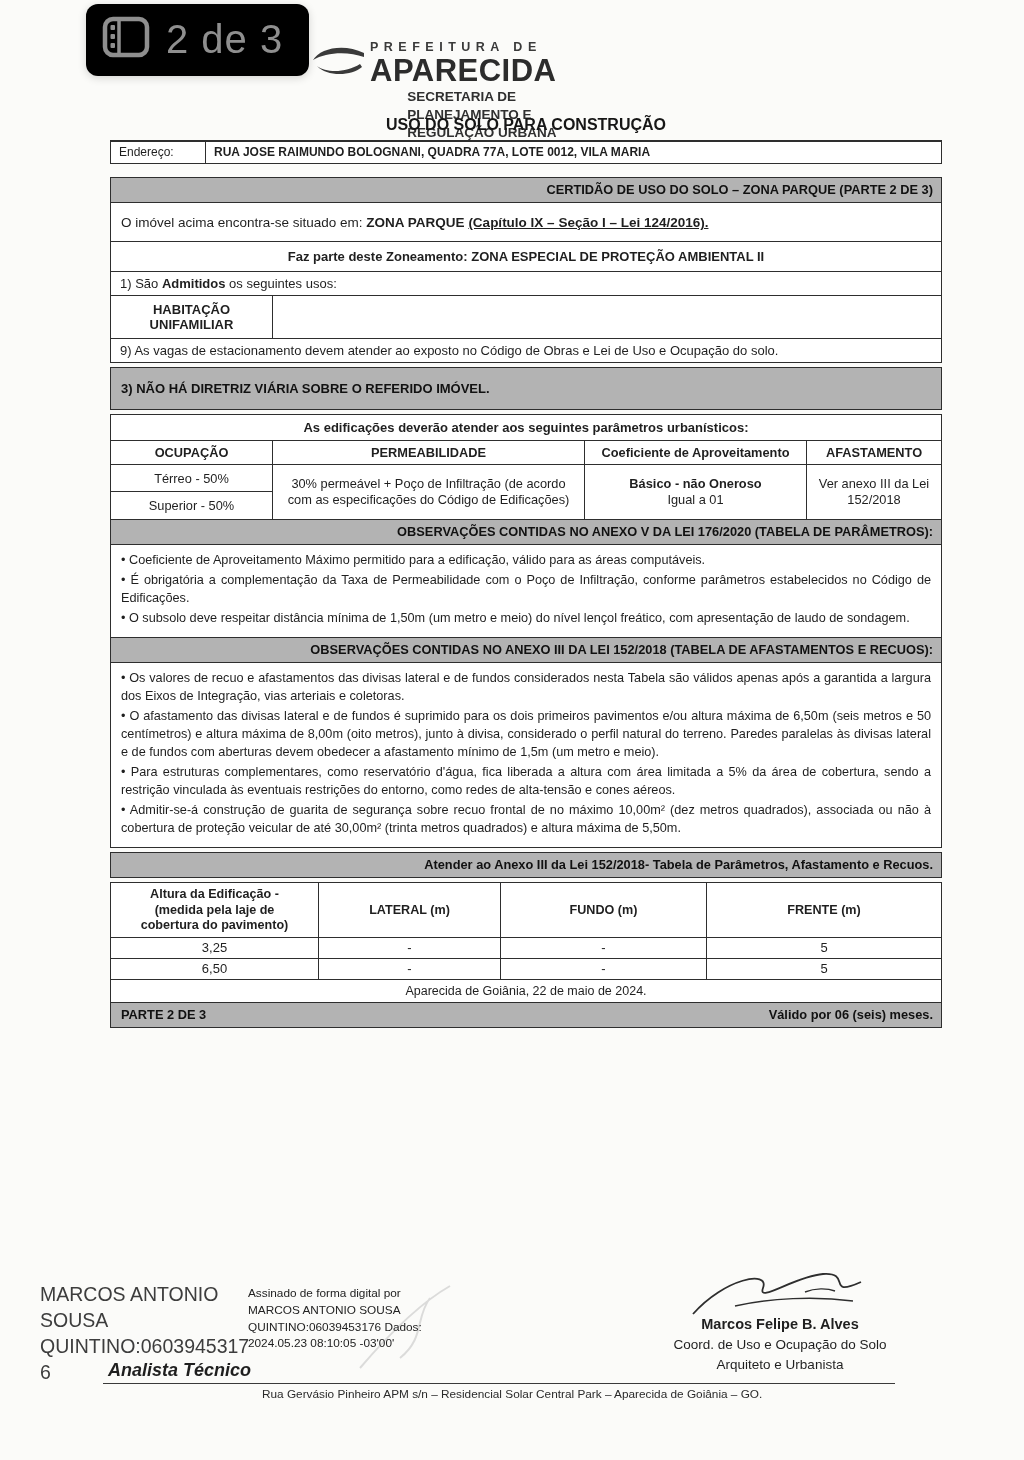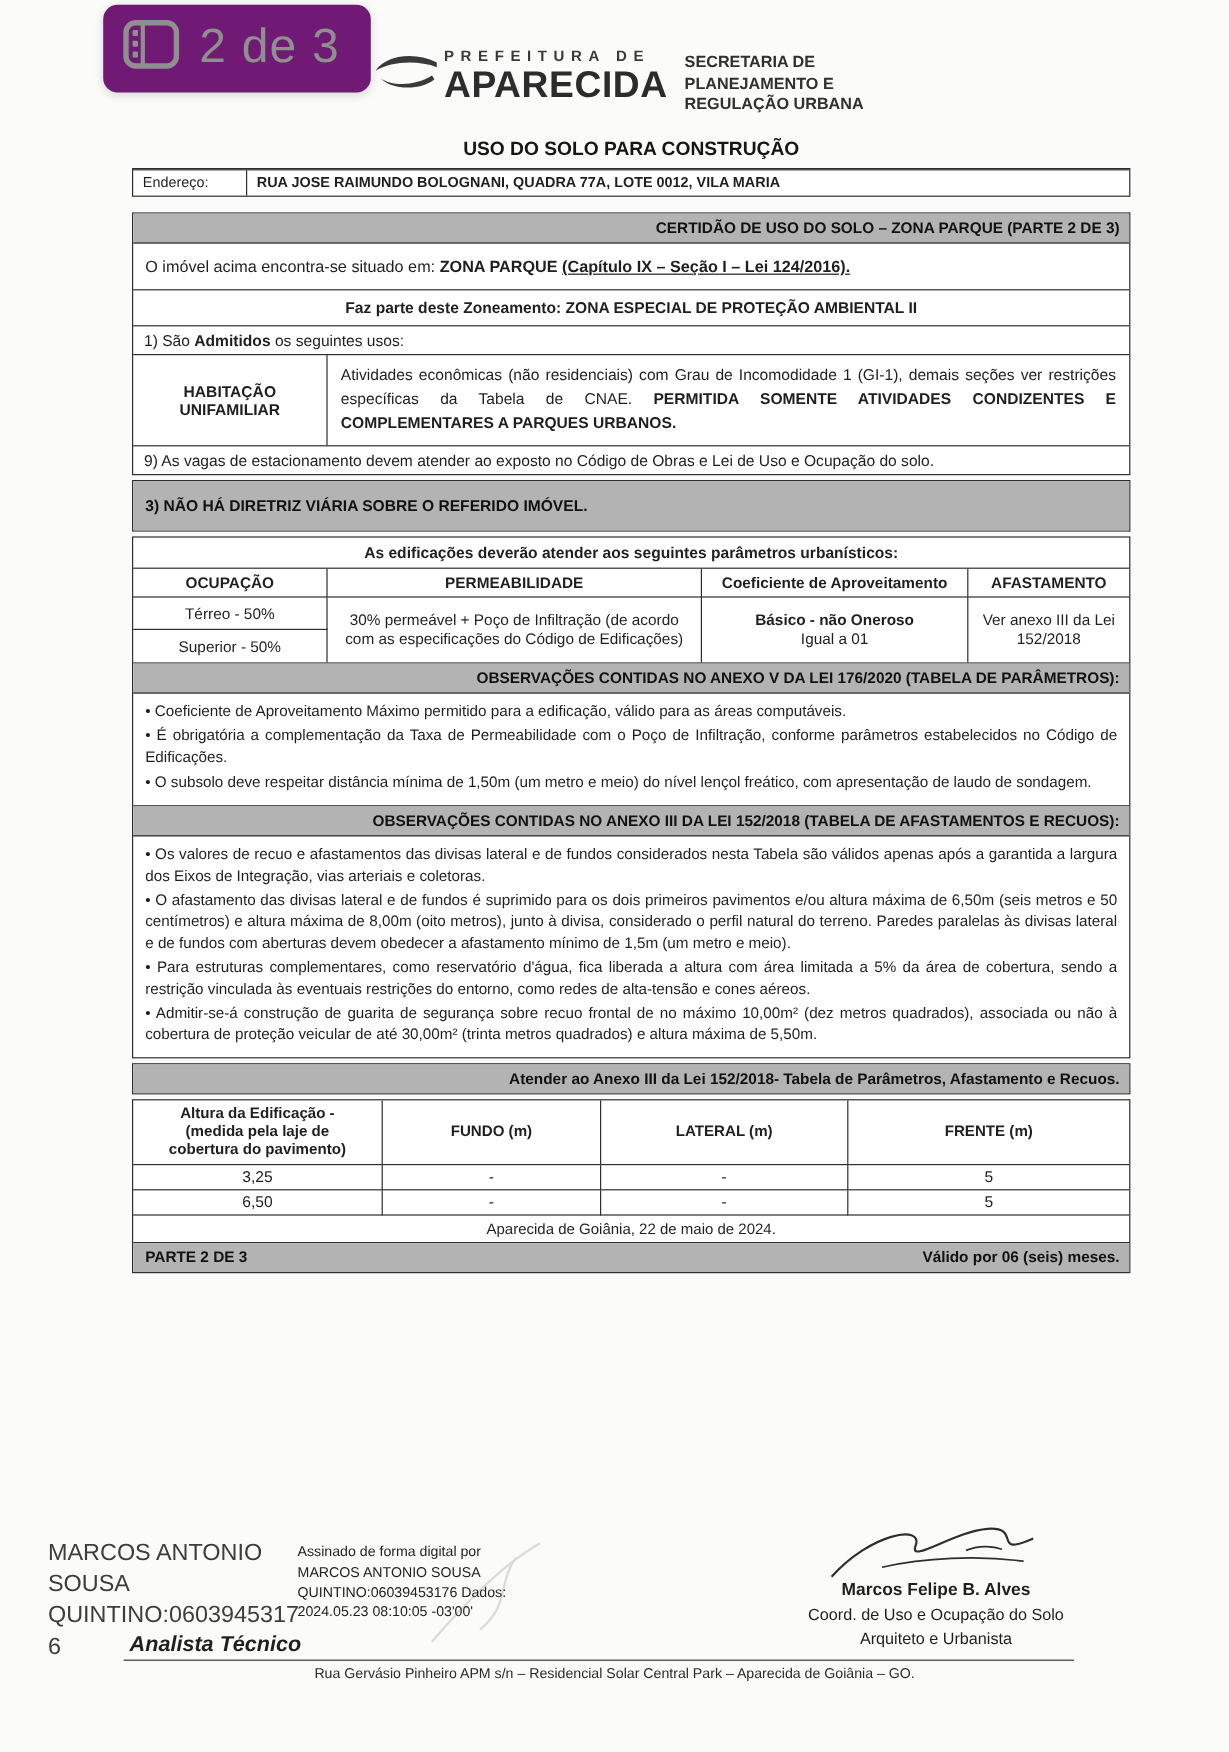--- a/index.html
+++ b/index.html
@@ -8,29 +8,29 @@
     position: relative;
     background: #fbfbf9;
     font-family: "Liberation Sans", sans-serif;
     color: #1f1f1f;
     overflow: hidden;
   }
 
   
   .page-indicator {
     position:absolute; left:86px; top:4px;
-    background:#701a75; border-radius:12px;
+    background:#000000; border-radius:12px;
     box-shadow:0 2px 8px rgba(0,0,0,.16);
     display:flex; align-items:center; gap:16px;
     padding:12px 26px 14px 16px; z-index:5;
   }
   .page-indicator-label { font-size:40px; color:#8f8f8f; letter-spacing:1px; }
 
   
-  .letterhead { position:absolute; left:310px; top:40px; display:flex; align-items:flex-start; }
+  .letterhead { position:absolute; left:310px; top:40px; display:flex; align-items:flex-end;flex-direction:column; }
   .logo-block { display:flex; align-items:flex-end; }
   .swoosh { margin:0 4px 3px 0; }
   .brand-text { display:flex; flex-direction:column; }
   .brand-top { font-size:12.5px; font-weight:bold; letter-spacing:5.5px; color:#3a3a3a; margin-bottom:2px; }
   .brand-name { font-size:31px; font-weight:bold; letter-spacing:0.5px; color:#2c2c2c; line-height:0.95; }
   .secretariat { margin-left:14px; padding-top:3px; font-weight:bold; font-size:13.5px; line-height:1.3; color:#303030; }
 
   
   .doc { position:absolute; left:110px; top:116px; width:832px; }
   .doc-title { text-align:center; font-weight:bold; font-size:16px; margin-bottom:6px; color:#161616; }
@@ -154,23 +154,20 @@
       <span>O imóvel acima encontra-se situado em: </span><span class="val">ZONA PARQUE </span><span class="val u-line">(Capítulo IX – Seção I – Lei 124/2016).</span>
     </div>
     <div class="centerbold cellb">
       <span>Faz parte deste Zoneamento: </span><span>ZONA ESPECIAL DE PROTEÇÃO AMBIENTAL II</span>
     </div>
     <div class="row cellb">
       <span>1) São </span><span class="val">Admitidos</span><span> os seguintes usos:</span>
     </div>
     <div class="uso-grid cellb">
       <div class="uso-left cellr">HABITAÇÃO UNIFAMILIAR</div>
-      <div class="uso-right">
-        <span>Atividades econômicas (não residenciais) com Grau de Incomodidade 1 (GI-1), demais seções ver restrições específicas da Tabela de CNAE. </span><span class="val">PERMITIDA SOMENTE ATIVIDADES CONDIZENTES E COMPLEMENTARES A PARQUES URBANOS.</span>
-      </div>
     </div>
     <div class="row">9) As vagas de estacionamento devem atender ao exposto no Código de Obras e Lei de Uso e Ocupação do solo.</div>
   </div>
 
   <div class="bordered blk">
     <div class="graybar big-gray">3) NÃO HÁ DIRETRIZ VIÁRIA SOBRE O REFERIDO IMÓVEL.</div>
   </div>
 
   <div class="bordered blk">
     <div class="centerbold cellb" style="padding:5px 8px;">As edificações deverão atender aos seguintes parâmetros urbanísticos:</div>
@@ -207,22 +204,22 @@
     </div>
   </div>
 
   <div class="bordered blk">
     <div class="graybar">Atender ao Anexo III da Lei 152/2018- Tabela de Parâmetros, Afastamento e Recuos.</div>
   </div>
 
   <div class="bordered blk">
     <div class="afast-grid">
       <div class="ah cellr cellb">Altura da Edificação - (medida pela laje de cobertura do pavimento)</div>
+      <div class="ah cellr cellb">LATERAL (m)</div>
       <div class="ah cellr cellb">FUNDO (m)</div>
-      <div class="ah cellr cellb">LATERAL (m)</div>
       <div class="ah cellb">FRENTE (m)</div>
 
       <div class="ac cellr cellb">3,25</div>
       <div class="ac cellr cellb">-</div>
       <div class="ac cellr cellb">-</div>
       <div class="ac cellb">5</div>
 
       <div class="ac cellr cellb">6,50</div>
       <div class="ac cellr cellb">-</div>
       <div class="ac cellr cellb">-</div>

